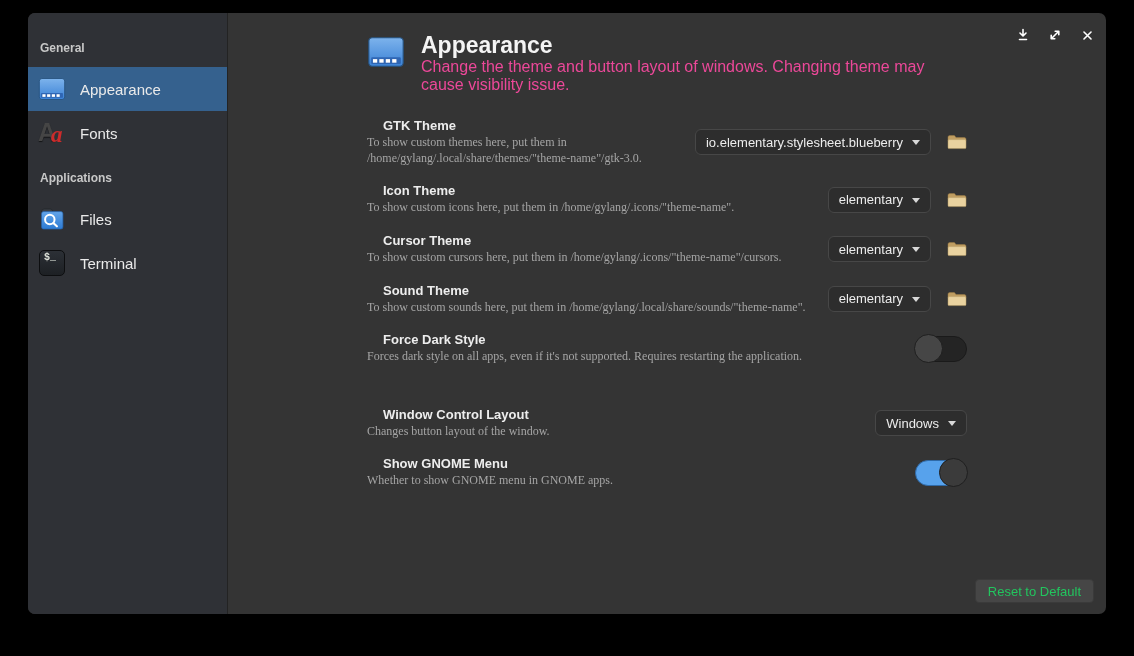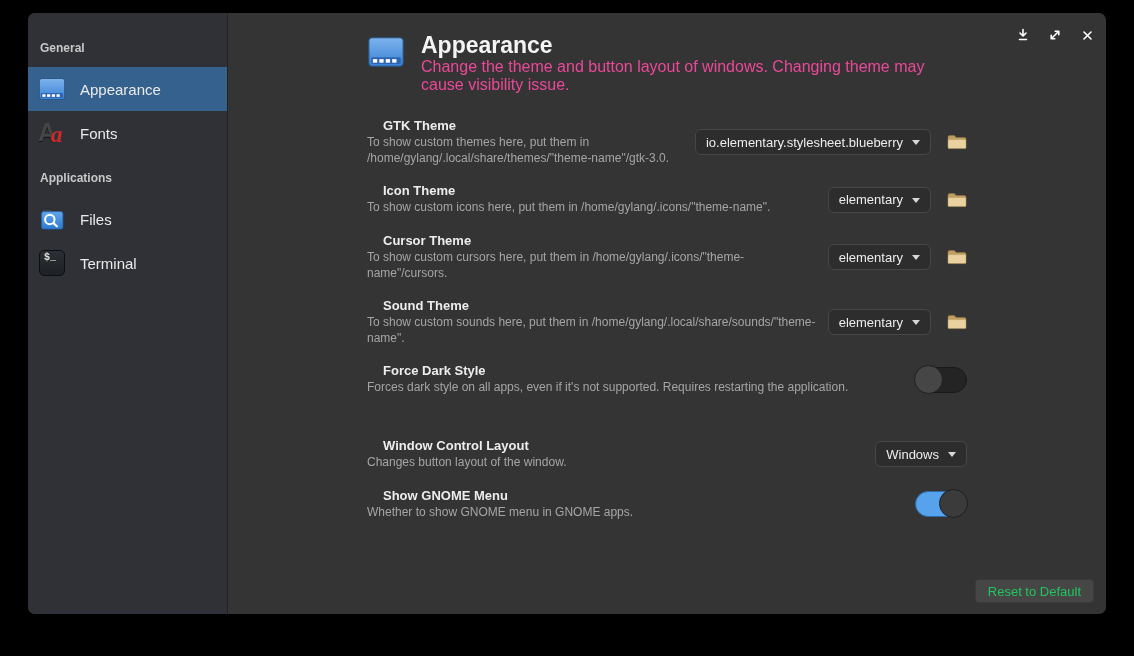--- a/index.html
+++ b/index.html
@@ -51,21 +51,21 @@
   .wc-btn{width:14px;height:14px;display:flex;align-items:center;justify-content:center;cursor:default;}
   .content-col{width:600px;margin:0 auto;padding-top:20px;}
   .app-header{display:flex;gap:16px;margin-bottom:24px;}
   .app-header .hicon{width:38px;height:38px;flex:0 0 38px;}
   .app-title{font-size:23px;font-weight:bold;color:#f4f4f4;line-height:1.1;}
   .app-subtitle{font-size:16px;color:#ec4899;}
   
   .row{display:flex;align-items:center;margin-bottom:17px;}
   .row .text{flex:1;padding-right:10px;}
   .row .rtitle{font-size:13px;font-weight:bold;color:#ededed;margin-bottom:2px;margin-left:16px;}
-  .row .rdesc{font-size:12px;color:#a5a5a5;line-height:1.3;}
+  .row .rdesc{font-size:12px;color:#a5a5a5;line-height:1.3;font-family:Liberation Serif, serif;}
   .row .controls{display:flex;align-items:center;gap:16px;flex:0 0 auto;}
   .spacer{height:25px;}
   
   .dropdown{
     display:flex;align-items:center;gap:9px;background:#2d2d2d;border:1px solid #474747;
     border-radius:6px;padding:4px 10px;height:26px;box-sizing:border-box;cursor:default;
   }
   .dd-label{font-size:13px;color:#ededed;white-space:nowrap;}
   .dd-arrow{
     width:0;height:0;border-left:4.5px solid transparent;border-right:4.5px solid transparent;

